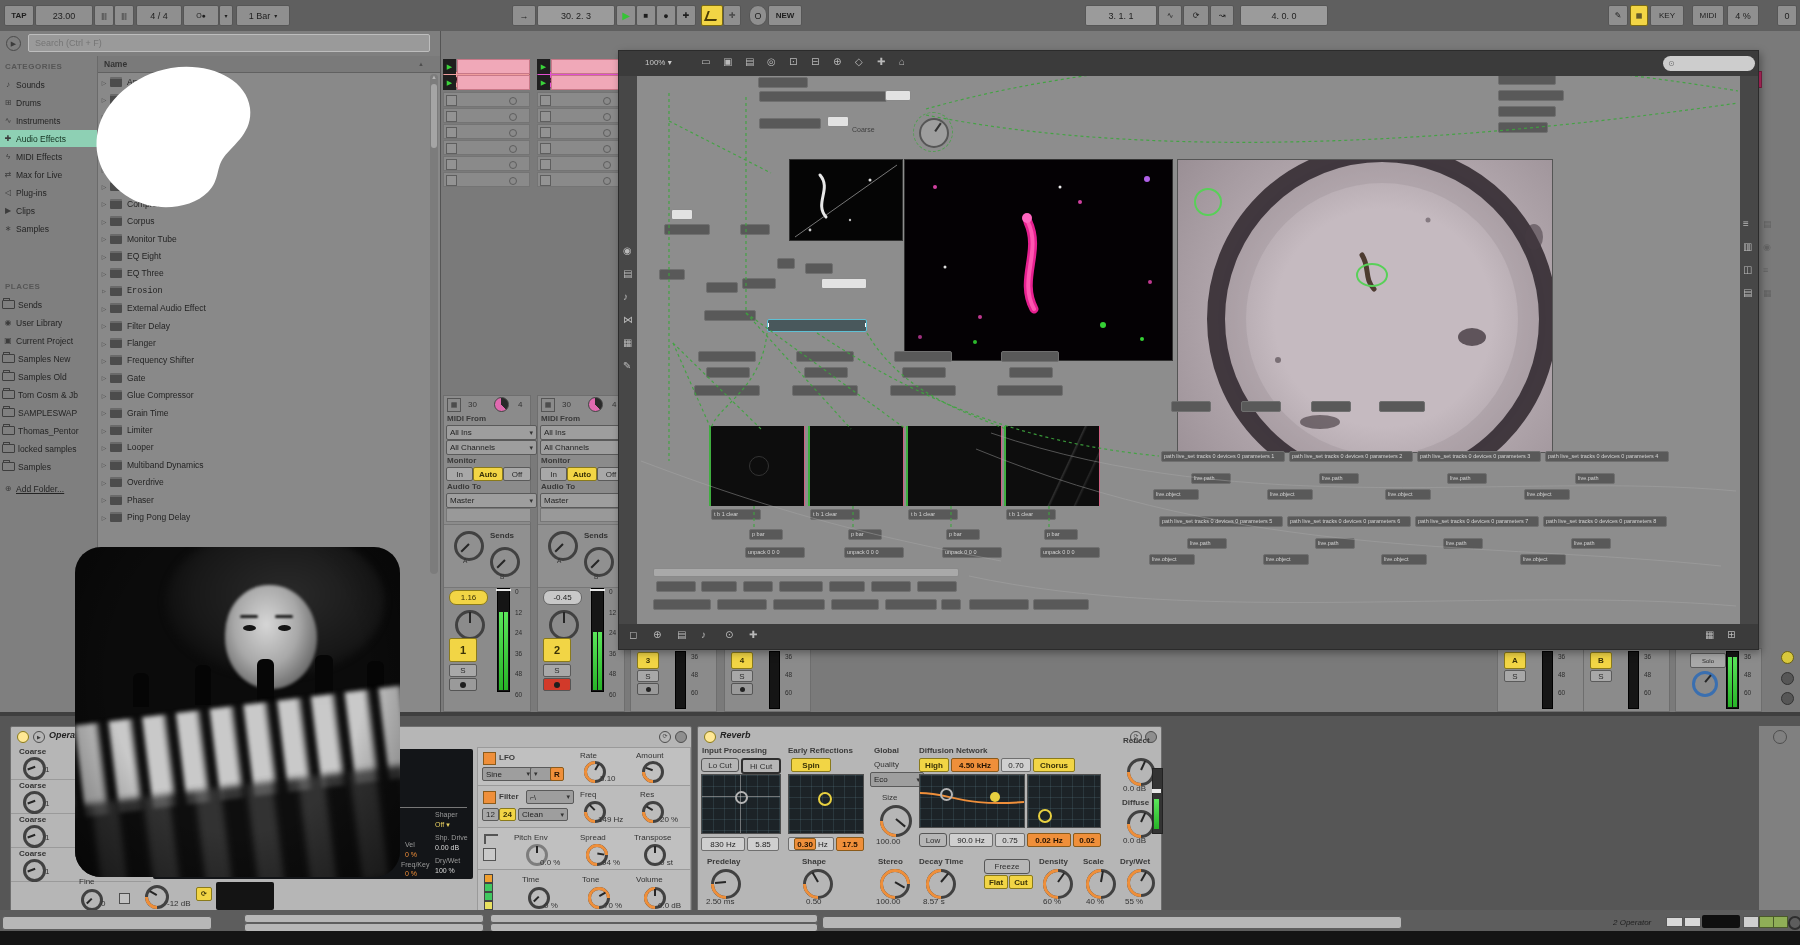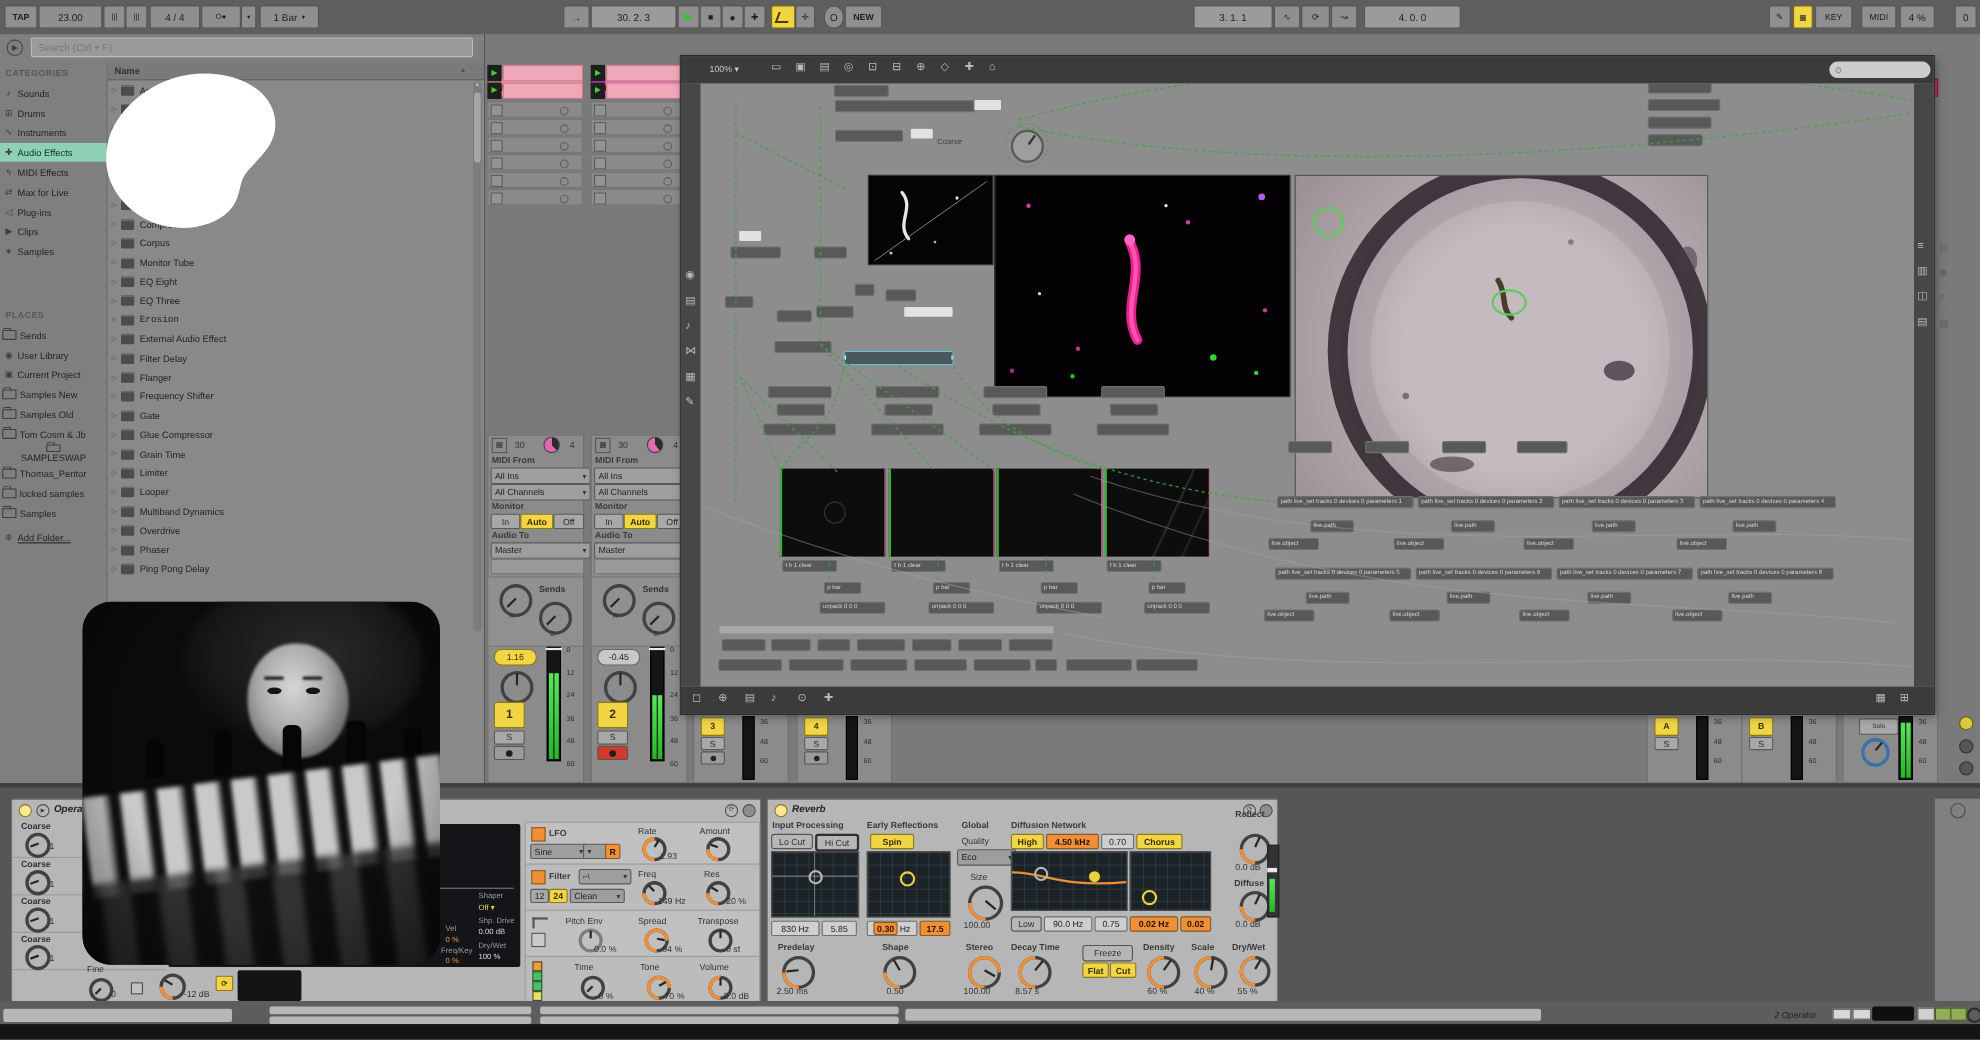--- a/index.html
+++ b/index.html
@@ -166,21 +166,21 @@
           <span>Samples New</span>
         </div>
         <div class="catrow" style="top: 312px;">
           <div class="fold" style=""></div>
           <span>Samples Old</span>
         </div>
         <div class="catrow" style="top: 330px;">
           <div class="fold" style=""></div>
           <span>Tom Cosm &amp; Jb</span>
         </div>
-        <div class="catrow" style="top: 348px; flex-direction: column;">
+        <div class="catrow" style="top: 348px;">
           <div class="fold" style=""></div>
           <span>SAMPLESWAP</span>
         </div>
         <div class="catrow" style="top: 366px;">
           <div class="fold" style=""></div>
           <span>Thomas_Pentor</span>
         </div>
         <div class="catrow" style="top: 384px;">
           <div class="fold" style=""></div>
           <span>locked samples</span>
@@ -899,21 +899,21 @@
           <div class="abs blbl" style="left:21px;top:5px">LFO</div>
           <div class="dd abs" style="left:4px;top:19px;width:44px;height:12px">
               <span>Sine</span>
             </div>
           <div class="dd abs" style="left:52px;top:19px;width:16px;height:12px"></div>
           <div class="oval abs" style="left:72px;top:19px;width:12px;height:12px">R</div>
           <div class="abs lbl" style="left:102px;top:3px">Rate</div>
           <div class="knob oh abs" style="left:106px;top:13px;width:16px;height:16px">
               <i style="transform:rotate(30deg)"></i>
             </div>
-          <div class="abs lbl" style="left:122px;top:26px">1.93</div>
+          <div class="abs lbl" style="left:122px;top:26px">5.10</div>
           <div class="abs lbl" style="left:158px;top:3px">Amount</div>
           <div class="knob oq abs" style="left:164px;top:13px;width:16px;height:16px">
               <i style="transform:rotate(-70deg)"></i>
             </div>
           <div class="abs lbl" style="left:182px;top:36px">19 %</div>
         </div>
         <div class="abs" style="left:0;top:38px;width:212px;height:42px;background:#bcbcbc;border:1px solid #9a9a9a">
           <div class="abs" style="left:5px;top:5px;width:11px;height:11px;background:#ef8f3a;border:1px solid #8a5a1a"></div>
           <div class="abs blbl" style="left:21px;top:6px">Filter</div>
           <div class="dd abs" style="left:48px;top:4px;width:40px;height:12px">

